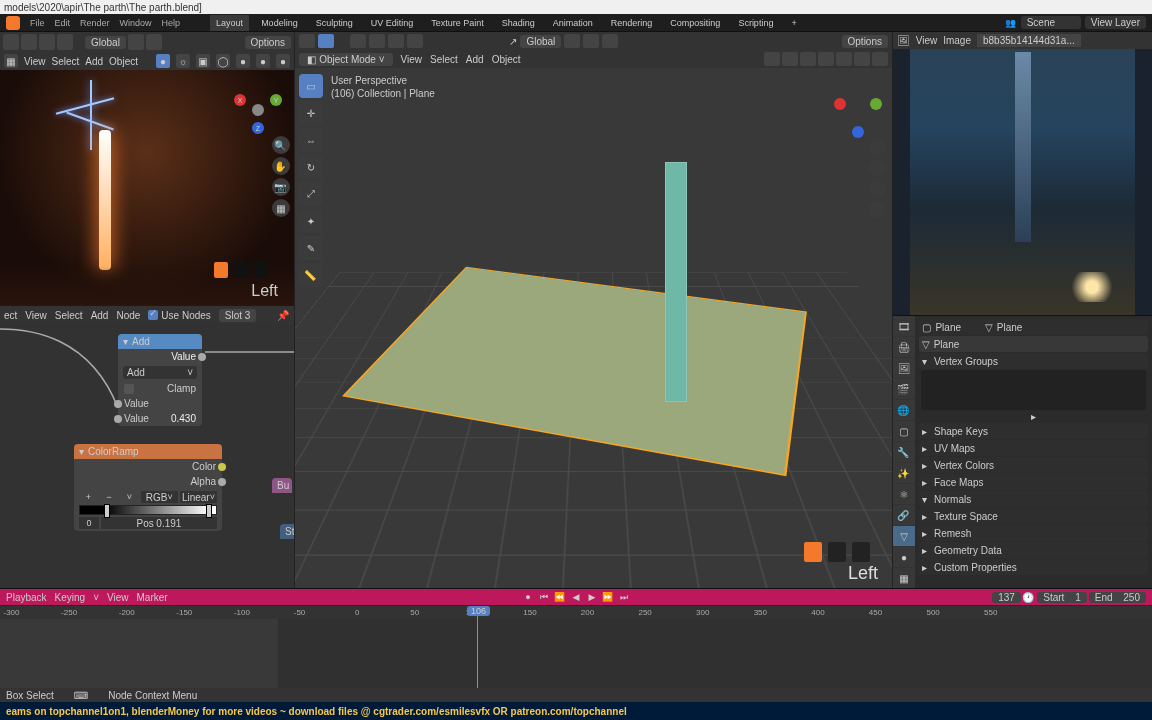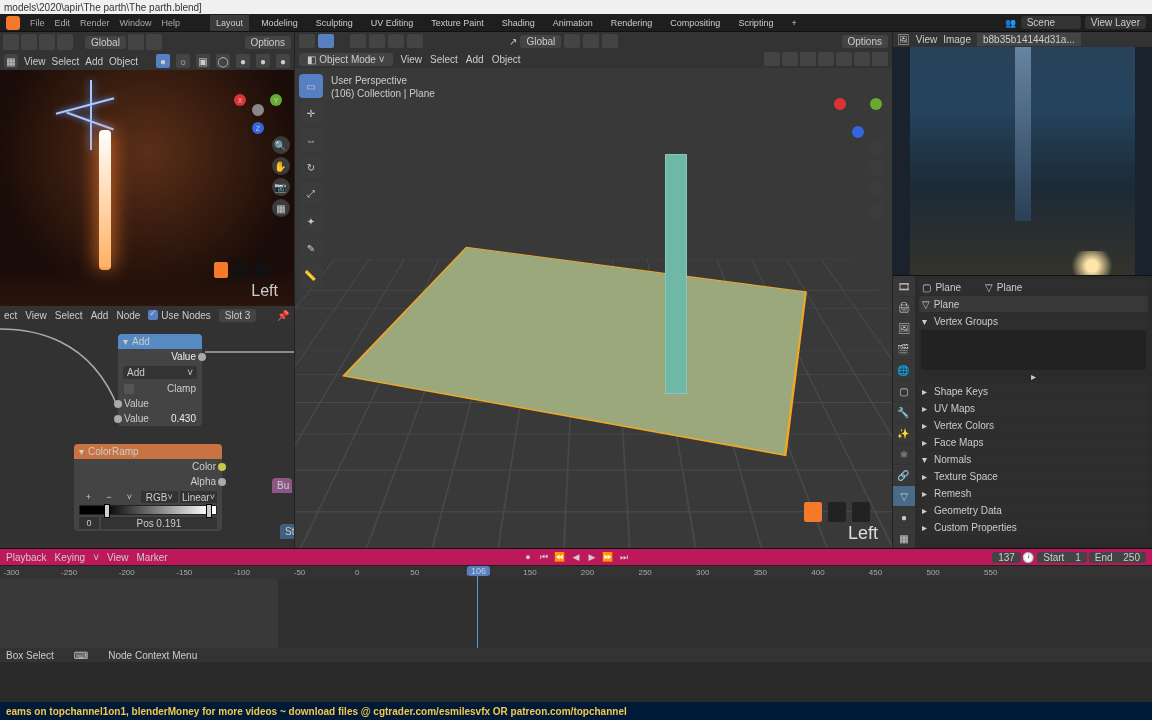--- a/index.html
+++ b/index.html
@@ -129,21 +129,21 @@
   .tl-body::before {content:''; position:absolute; left:278px; right:0; top:0; bottom:0; background:#303030;}
   .tl-cursor { position:absolute; top:0; bottom:0; width:1px; background:#5b9bd5; }
   .tl-cursor::before { content: attr(data-lbl); position:absolute; top:0; left:-10px; background:#5680c2; padding:0 4px; border-radius:3px; font-size:9px;}
   .tick-labels { display:flex; height:100%;}
   .tick-labels span { position:absolute; font-size:8px; top:2px; color:#aaa; transform:translateX(-50%);}
 
   
   .status { height: 14px; background:#333; display:flex; align-items:center; padding:0 6px; gap: 20px; font-size:9px; color:#aaa;}
   .status .right { margin-left:auto; }
 
-  .banner { height: 18px; background: #001a3a; color:#f5c84a; display:flex; align-items:center; padding: 0 6px; font-size: 13px; font-weight: bold; white-space:nowrap; overflow:hidden;margin-top:40px;}
+  .banner { height: 18px; background: #001a3a; color:#f5c84a; display:flex; align-items:center; padding: 0 6px; font-size: 13px; font-weight: bold; white-space:nowrap; overflow:hidden;}
   .banner span { color:#f5c84a;}
 
   .chk-box { width:10px; height:10px; background:#555; border-radius:2px; }
   .chk-box.on { background:#5680c2; position:relative;}
   .chk-box.on::after { content:'✓'; position:absolute; top:-2px; left:1px; font-size:9px;}
 </style>
 </head>
 <body>
 
 <div class="titlebar">

